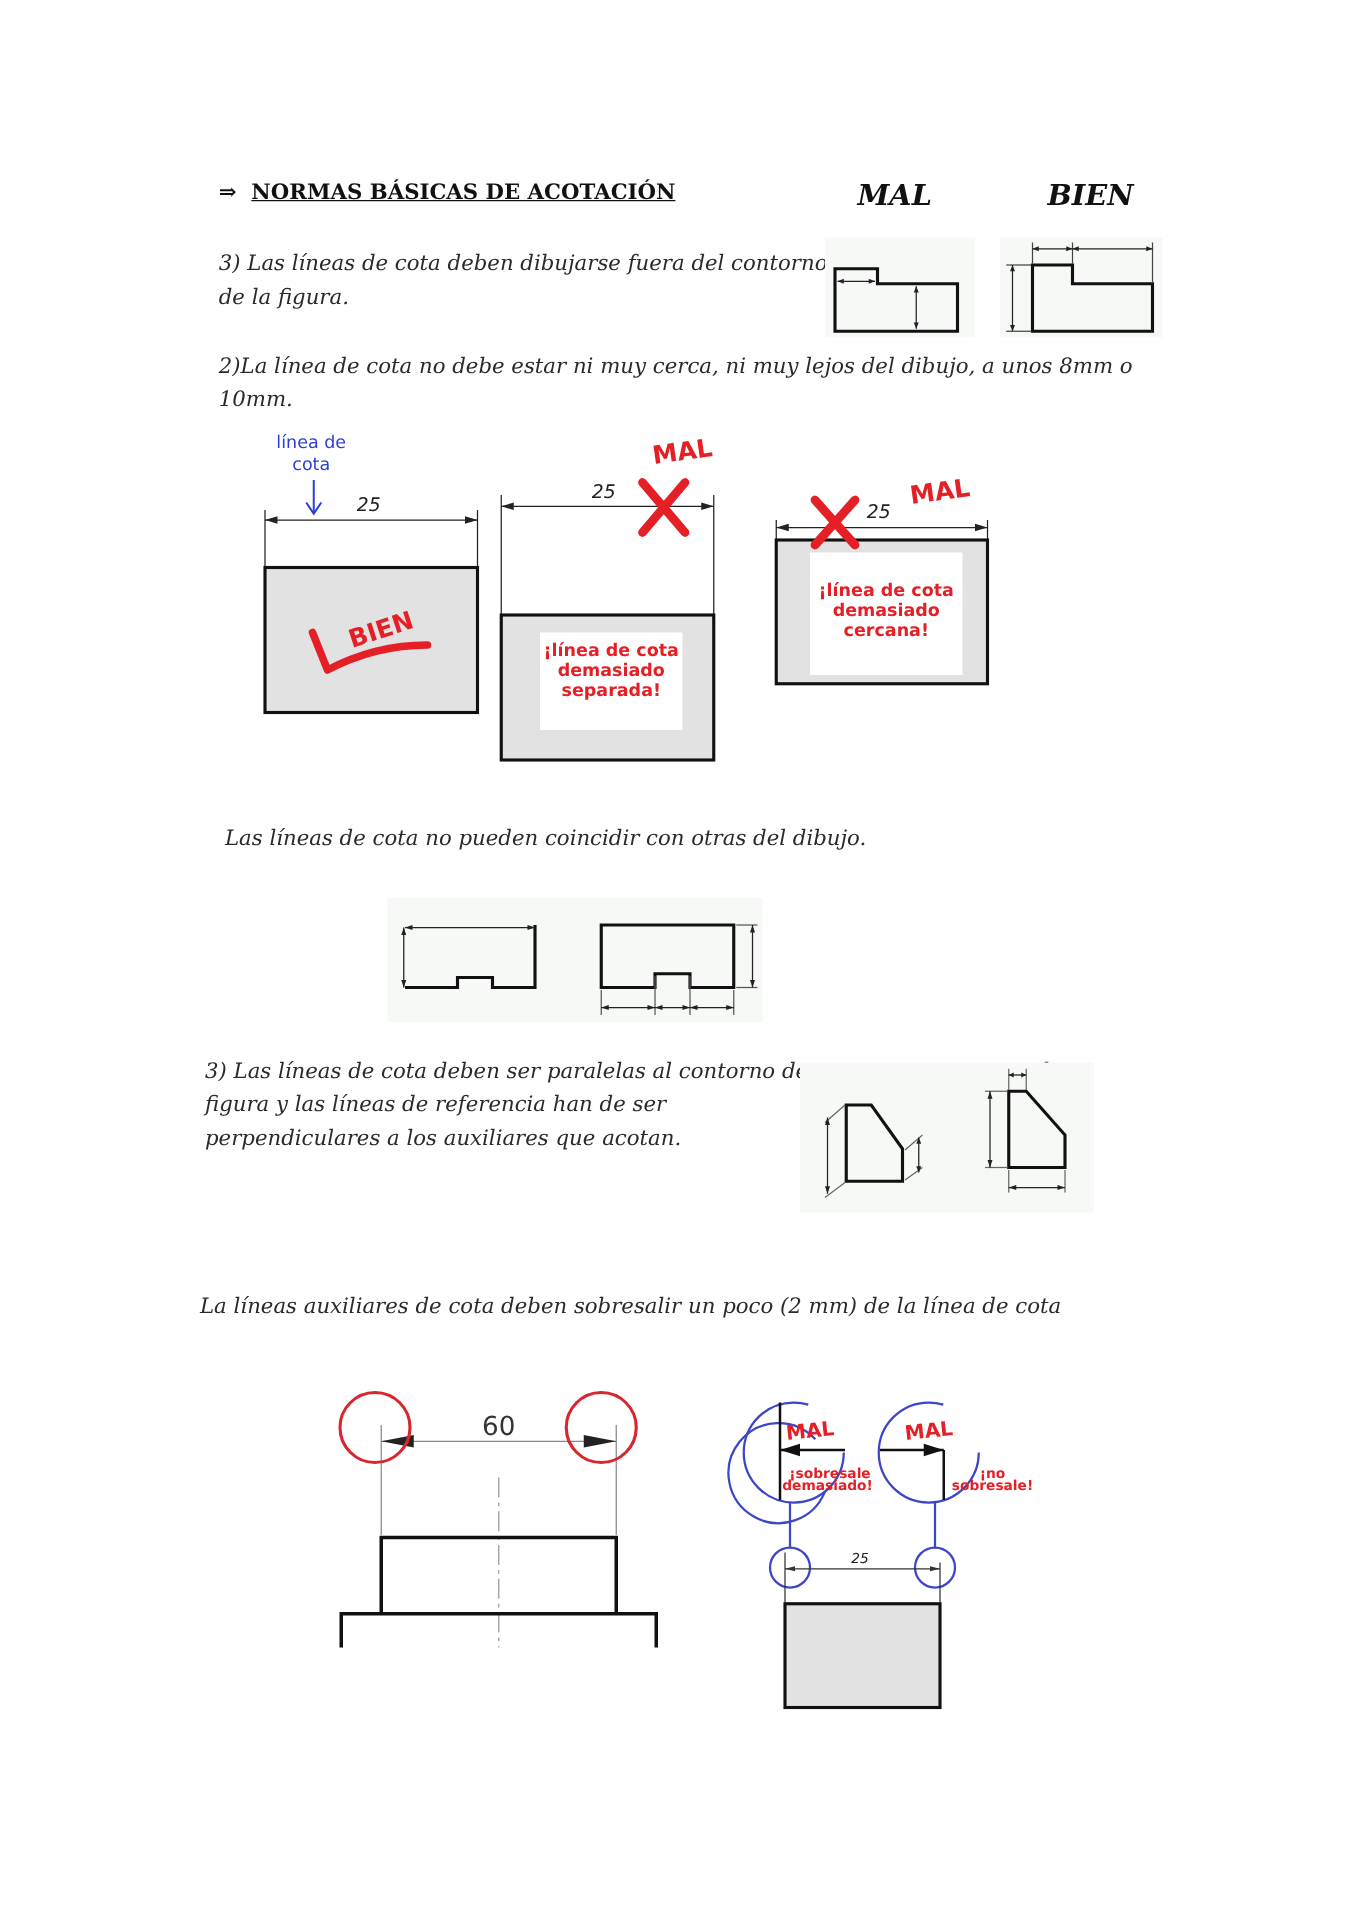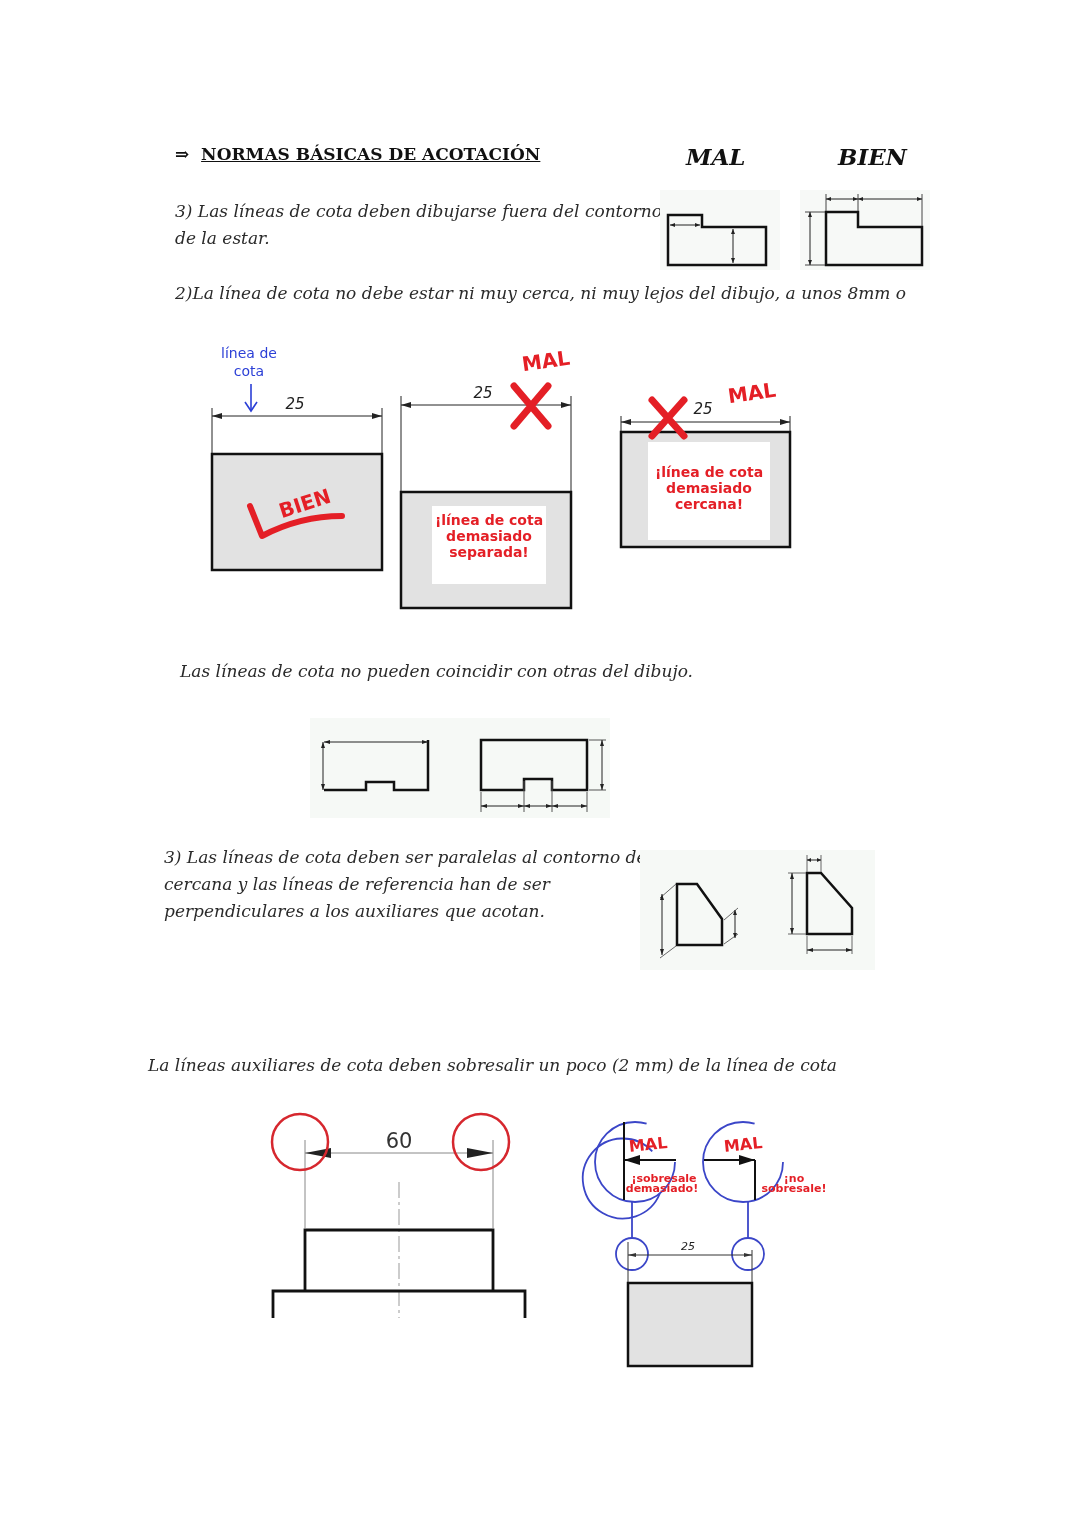--- a/index.html
+++ b/index.html
@@ -19,21 +19,21 @@
 
 <div class="abs title" style="left:175px;top:144px;">
   <span>⇒</span>&nbsp;
   <u>NORMAS BÁSICAS DE ACOTACIÓN</u>
 </div>
 <div class="abs hdr" style="left:686px;top:143px;">MAL</div>
 <div class="abs hdr" style="left:838px;top:143px;">BIEN</div>
 
 <div class="abs txt" style="left:175px;top:198px;">
   <div>3) Las líneas de cota deben dibujarse fuera del contorno</div>
-  <div>de la estar.</div>
+  <div>de la figura.</div>
 </div>
 
 <svg style="left:660px;top:190px;" width="120" height="80" viewBox="0 0 120 80">
   <rect x="0" y="0" width="120" height="80" fill="#f7f9f7"></rect>
   <path d="M8,25 H42 V37 H106 V75 H8 Z" fill="none" stroke="#111" stroke-width="2.5"></path>
   <line x1="10" y1="35" x2="40" y2="35" stroke="#222" stroke-width="1"></line>
   <path d="M10,35 l5,-2 v4 z M40,35 l-5,-2 v4 z" fill="#222"></path>
   <line x1="73" y1="39" x2="73" y2="73" stroke="#222" stroke-width="1"></line>
   <path d="M73,39 l-2,5 h4 z M73,73 l-2,-5 h4 z" fill="#222"></path>
 </svg>
@@ -47,20 +47,21 @@
   <line x1="26" y1="9" x2="122" y2="9" stroke="#222" stroke-width="1"></line>
   <path d="M26,9 l5,-2 v4 z M58,9 l-5,-2 v4 z M58,9 l5,-2 v4 z M122,9 l-5,-2 v4 z" fill="#222"></path>
   <line x1="5" y1="22" x2="25" y2="22" stroke="#444" stroke-width="1"></line>
   <line x1="5" y1="75" x2="25" y2="75" stroke="#444" stroke-width="1"></line>
   <line x1="10" y1="22" x2="10" y2="75" stroke="#222" stroke-width="1"></line>
   <path d="M10,22 l-2,5 h4 z M10,75 l-2,-5 h4 z" fill="#222"></path>
 </svg>
 
 <div class="abs txt" style="left:175px;top:280px;">
   <div>2)La línea de cota no debe estar ni muy cerca, ni muy lejos del dibujo, a unos 8mm o</div>
+  <div>10mm.</div>
 </div>
 
 <svg style="left:0;top:0;" width="1080" height="650" viewBox="0 0 1080 650">
 
   <g>
     <text class="blue" x="249" y="358" font-size="14" text-anchor="middle">línea de</text>
     <text class="blue" x="249" y="376" font-size="14" text-anchor="middle">cota</text>
     <line x1="251" y1="384" x2="251" y2="410" stroke="#2b3fd6" stroke-width="1.6"></line>
     <path d="M245,402 L251,411 L257,402" fill="none" stroke="#2b3fd6" stroke-width="1.6"></path>
     <text class="dim" x="295" y="409" font-size="15" text-anchor="middle">25</text>
@@ -125,21 +126,21 @@
   <line x1="171" y1="74" x2="171" y2="94" stroke="#555" stroke-width="1"></line>
   <line x1="214" y1="63" x2="214" y2="94" stroke="#555" stroke-width="1"></line>
   <line x1="242" y1="63" x2="242" y2="94" stroke="#555" stroke-width="1"></line>
   <line x1="277" y1="74" x2="277" y2="94" stroke="#555" stroke-width="1"></line>
   <line x1="171" y1="88" x2="277" y2="88" stroke="#222" stroke-width="1"></line>
   <path d="M171,88 l6,-2 v4 z M214,88 l-6,-2 v4 z M214,88 l6,-2 v4 z M242,88 l-6,-2 v4 z M242,88 l6,-2 v4 z M277,88 l-6,-2 v4 z" fill="#222"></path>
 </svg>
 
 <div class="abs txt" style="left:164px;top:844px;">
   <div>3) Las líneas de cota deben ser paralelas al contorno de</div>
-  <div>cercana y las líneas de referencia han de ser</div>
+  <div>figura y las líneas de referencia han de ser</div>
   <div>perpendiculares a los auxiliares que acotan.</div>
 </div>
 <div class="abs txt" style="left:834px;top:844px;">la</div>
 
 <svg style="left:640px;top:850px;" width="235" height="120" viewBox="0 0 235 120">
   <rect x="0" y="0" width="235" height="120" fill="#f6f9f6"></rect>
 
   <path d="M37,95 V34 H57 L82,69 V95 Z" fill="none" stroke="#111" stroke-width="2.5"></path>
   <line x1="20" y1="48" x2="36" y2="34" stroke="#666" stroke-width="1"></line>
   <line x1="20" y1="108" x2="36" y2="96" stroke="#666" stroke-width="1"></line>
@@ -158,21 +159,21 @@
   <line x1="148" y1="23" x2="166" y2="23" stroke="#666" stroke-width="1"></line>
   <line x1="148" y1="84" x2="166" y2="84" stroke="#666" stroke-width="1"></line>
   <line x1="152" y1="23" x2="152" y2="84" stroke="#222" stroke-width="1"></line>
   <path d="M152,23 l-2,6 h4 z M152,84 l-2,-6 h4 z" fill="#222"></path>
   <line x1="167" y1="86" x2="167" y2="104" stroke="#666" stroke-width="1"></line>
   <line x1="212" y1="86" x2="212" y2="104" stroke="#666" stroke-width="1"></line>
   <line x1="167" y1="100" x2="212" y2="100" stroke="#222" stroke-width="1"></line>
   <path d="M167,100 l6,-2 v4 z M212,100 l-6,-2 v4 z" fill="#222"></path>
 </svg>
 
-<div class="abs txt" style="left:148px;top:1032px;margin-top:20px;">La líneas auxiliares de cota deben sobresalir un poco (2 mm) de la línea de cota</div>
+<div class="abs txt" style="left:160px;top:1032px;">La líneas auxiliares de cota deben sobresalir un poco (2 mm) de la línea de cota</div>
 
 <svg style="left:260px;top:1100px;" width="280" height="230" viewBox="0 0 280 230">
   <line x1="45" y1="40" x2="45" y2="128" stroke="#888" stroke-width="1"></line>
   <line x1="233" y1="40" x2="233" y2="128" stroke="#888" stroke-width="1"></line>
   <line x1="45" y1="53" x2="233" y2="53" stroke="#888" stroke-width="1"></line>
   <path d="M45,53 l26,-5 v10 z M233,53 l-26,-5 v10 z" fill="#222"></path>
   <text x="139" y="48" font-family="DejaVu Sans, sans-serif" font-size="21" fill="#333" text-anchor="middle">60</text>
   <line x1="139" y1="82" x2="139" y2="218" stroke="#999" stroke-width="1" stroke-dasharray="16,4,3,4"></line>
   <path d="M45,191 V130 H233 V191" fill="none" stroke="#111" stroke-width="2.8"></path>
   <path d="M13,218 V191 H265 V218" fill="none" stroke="#111" stroke-width="2.8"></path>

